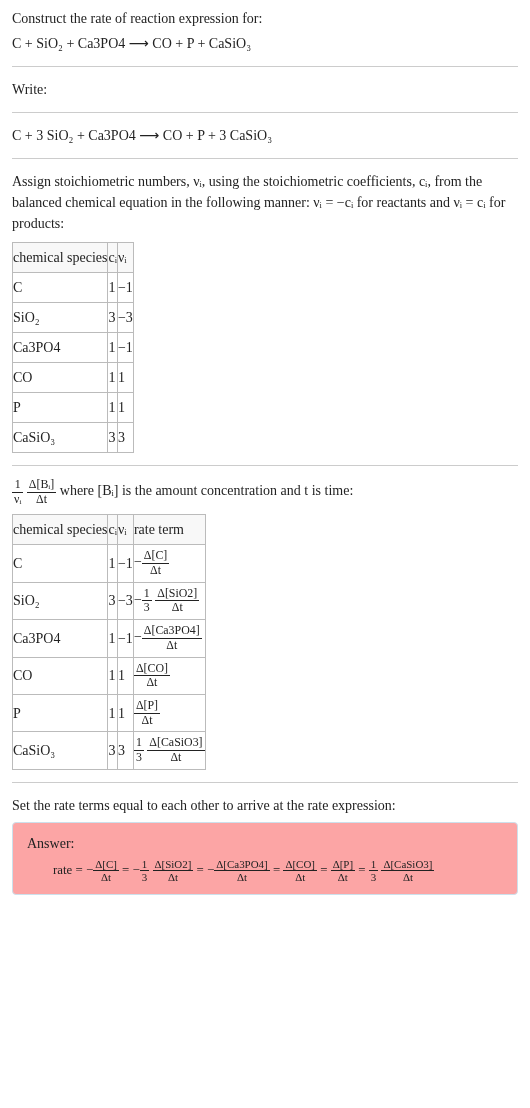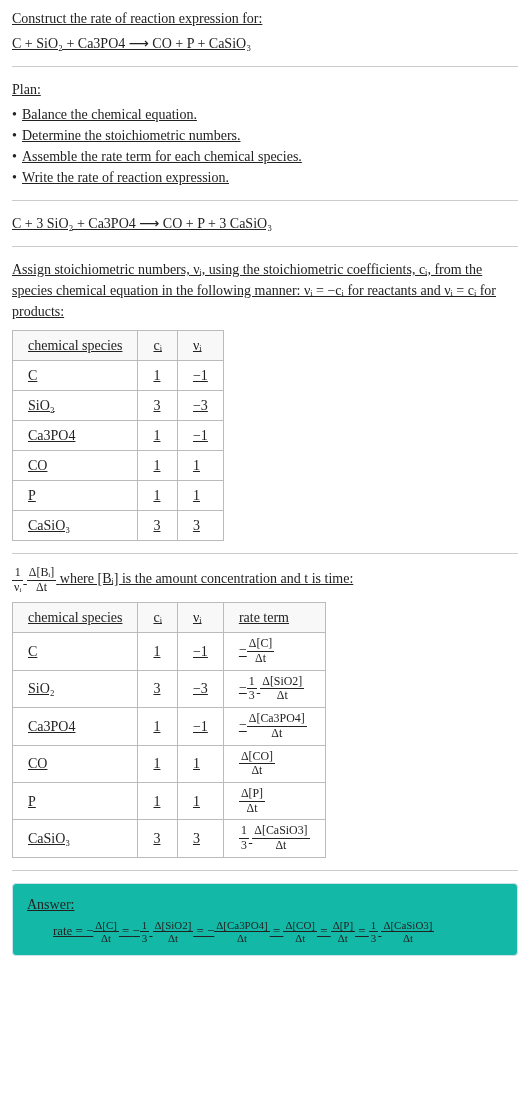--- a/index.html
+++ b/index.html
@@ -5,94 +5,88 @@
 * { margin: 0; padding: 0; box-sizing: border-box; }
 body {
   font-family: Georgia, 'Times New Roman', serif;
   background: #fff;
   color: #222;
   font-size: 14px;
   line-height: 1.5;
   width: 530px;
   padding: 8px 12px;
 }
-.section { margin-bottom: 10px; text-decoration: underline; }
+.section { margin-bottom: 10px; }
 hr {
   border: none;
   border-top: 1px solid #ccc;
   margin: 12px 0;
 }
 .equation { margin: 4px 0; }
 ul.plan { list-style: none; margin-top: 4px; }
 ul.plan li { position: relative; padding-left: 10px; }
 ul.plan li::before { content: "•"; position: absolute; left: 0; }
 table.data {
   border-collapse: collapse;
   margin: 8px 0;
 }
 table.data td, table.data th {
   border: 1px solid #bbb;
-  padding: 4px 15px;
+  padding: 4px 0;
   text-align: left;
   font-weight: normal;
   vertical-align: middle;
 }
 table.data th { background: #f8f8f8; }
 .frac {
   display: inline-block;
   vertical-align: middle;
   text-align: center;
   font-size: 0.85em;
   line-height: 1.15;
 }
 .frac .num { display: block; border-bottom: 1px solid #222; padding: 0 2px; }
 .frac .den { display: block; padding: 0 2px; }
 .rate-col { white-space: nowrap; }
 .note { font-size: 0.82em; color: #444; margin-top: 4px; }
 .answer-box {
-  background: #14b8a6;
+  background: #fca5a5;
   border: 1px solid #cde0ec;
   border-radius: 4px;
   padding: 10px 14px;
   margin-top: 6px;
 }
 .answer-box .ans-label { margin-bottom: 4px; }
 .answer-box .ans-eq { font-size: 0.92em; }
 .indent { padding-left: 26px; display:block; }
 </style>
 </head>
 <body>
 
 <div class="section">
   <div>Construct the rate of reaction expression for:</div>
   <div class="equation">C + SiO₂ + Ca3PO4  ⟶  CO + P + CaSiO₃</div>
 </div>
 
 <hr>
 
 <div class="section">
-  <div>Plan:</div>
-  <ul class="plan">
-    <li>Balance the chemical equation.</li>
-    <li>Determine the stoichiometric numbers.</li>
-    <li>Assemble the rate term for each chemical species.</li>
-    <li>Write the rate of reaction expression.</li>
-  </ul>
+  <div>Write:</div>
 </div>
 
 <hr>
 
 <div class="section">
   <div class="equation">C + 3 SiO₂ + Ca3PO4  ⟶  CO + P + 3 CaSiO₃</div>
 </div>
 
 <hr>
 
 <div class="section">
-  <div>Assign stoichiometric numbers, νᵢ, using the stoichiometric coefficients, cᵢ, from the species chemical equation in the following manner: νᵢ = −cᵢ for reactants and νᵢ = cᵢ for products:</div>
+  <div>Assign stoichiometric numbers, νᵢ, using the stoichiometric coefficients, cᵢ, from the balanced chemical equation in the following manner: νᵢ = −cᵢ for reactants and νᵢ = cᵢ for products:</div>
   <table class="data">
     <tbody>
         <tr>
       <th>chemical species</th>
       <th>cᵢ</th>
       <th>νᵢ</th>
     </tr>
     <tr>
           <td>C</td>
           <td>1</td>
@@ -189,19 +183,20 @@
           <td>3</td>
           <td class="rate-col"><span class="frac"><span class="num">1</span><span class="den">3</span></span> <span class="frac"><span class="num">Δ[CaSiO3]</span><span class="den">Δt</span></span></td>
         </tr>
       </tbody>
   </table>
 </div>
 
 <hr>
 
 <div class="section">
+  <div>Set the rate terms equal to each other to arrive at the rate expression:</div>
   <div class="answer-box">
     <div class="ans-label">Answer:</div>
     <div class="ans-eq">
       <span class="indent" id="answer-line"><span>rate = </span><span>−</span><span class="frac"><span class="num">Δ[C]</span><span class="den">Δt</span></span> = <span>−</span><span class="frac"><span class="num">1</span><span class="den">3</span></span> <span class="frac"><span class="num">Δ[SiO2]</span><span class="den">Δt</span></span> = <span>−</span><span class="frac"><span class="num">Δ[Ca3PO4]</span><span class="den">Δt</span></span> = <span class="frac"><span class="num">Δ[CO]</span><span class="den">Δt</span></span> = <span class="frac"><span class="num">Δ[P]</span><span class="den">Δt</span></span> = <span class="frac"><span class="num">1</span><span class="den">3</span></span> <span class="frac"><span class="num">Δ[CaSiO3]</span><span class="den">Δt</span></span></span>
     </div>
   </div>
 </div>
 
 </body></html>

